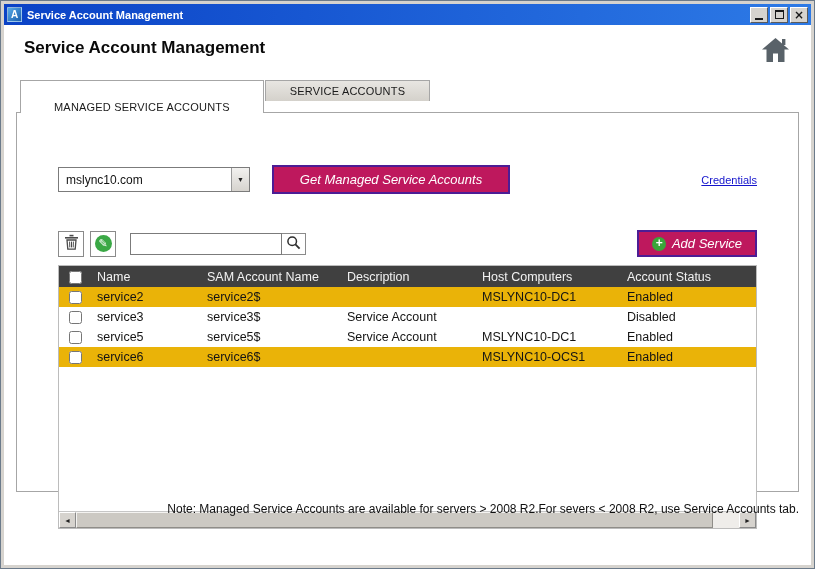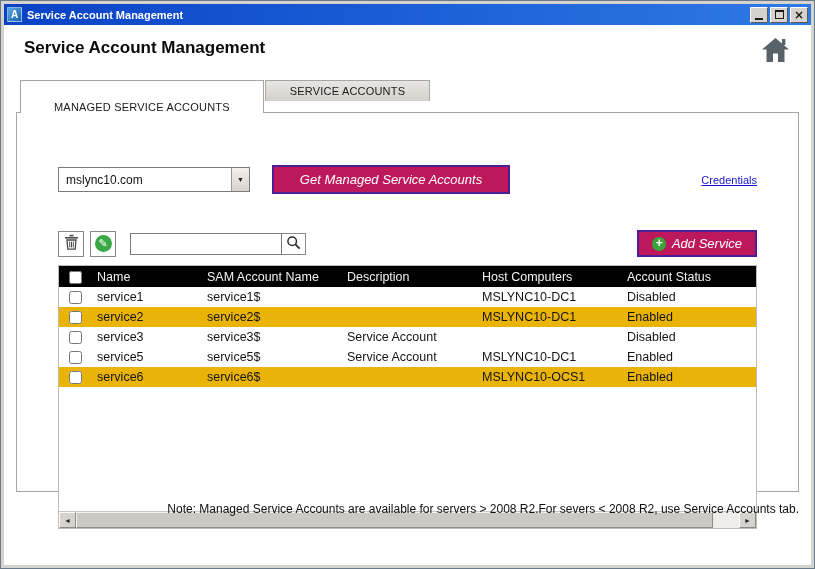--- a/index.html
+++ b/index.html
@@ -119,21 +119,21 @@
   }
 
   
   .table-wrap {
     margin-top: 8px; height: 264px;
     border: 1px solid #bcbcbc;
     display: flex; flex-direction: column; background: #fff;
   }
   table { border-collapse: collapse; width: 100%; table-layout: fixed; }
   thead th {
-    background: #000000; color: #f2f2f2; font-weight: normal;
+    background: #404040; color: #f2f2f2; font-weight: normal;
     font-size: 12.5px; text-align: left; height: 21px; padding: 0 6px;
   }
   tbody td { height: 20px; padding: 0 6px; font-size: 12.5px; color: #141414; white-space: nowrap; overflow: hidden; }
   tr.alt td { background: #eab308; }
   .chk-col { width: 32px; text-align: center; padding: 0; }
   input[type="checkbox"] { width: 13px; height: 13px; vertical-align: middle; margin: 0; cursor: pointer; }
 
   
   .hscroll { margin-top: auto; height: 17px; background: #efedea; border-top: 1px solid #c6c6c6; display: flex; align-items: stretch; }
   .scroll-arrow {
@@ -247,28 +247,20 @@
             <tr>
               <th class="chk-col"><input type="checkbox" style=""></th>
               <th>Name</th>
               <th>SAM Account Name</th>
               <th>Description</th>
               <th>Host Computers</th>
               <th>Account Status</th>
             </tr>
           </thead>
           <tbody>
-              <tr>
-                <td class="chk-col"><input type="checkbox" style=""></td>
-                <td>service1</td>
-                <td>service1$</td>
-                <td></td>
-                <td>MSLYNC10-DC1</td>
-                <td>Disabled</td>
-              </tr>
               <tr class="alt">
                 <td class="chk-col"><input type="checkbox" style=""></td>
                 <td>service2</td>
                 <td>service2$</td>
                 <td></td>
                 <td>MSLYNC10-DC1</td>
                 <td>Enabled</td>
               </tr>
               <tr>
                 <td class="chk-col"><input type="checkbox" style=""></td>

